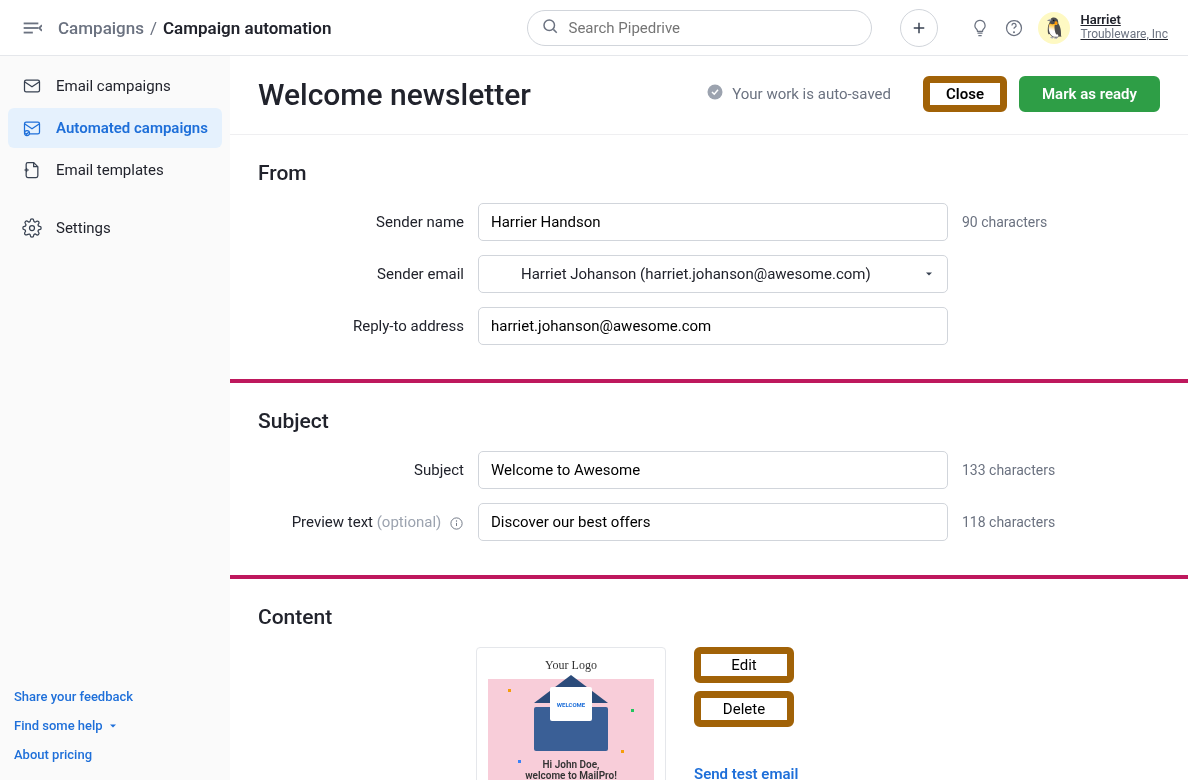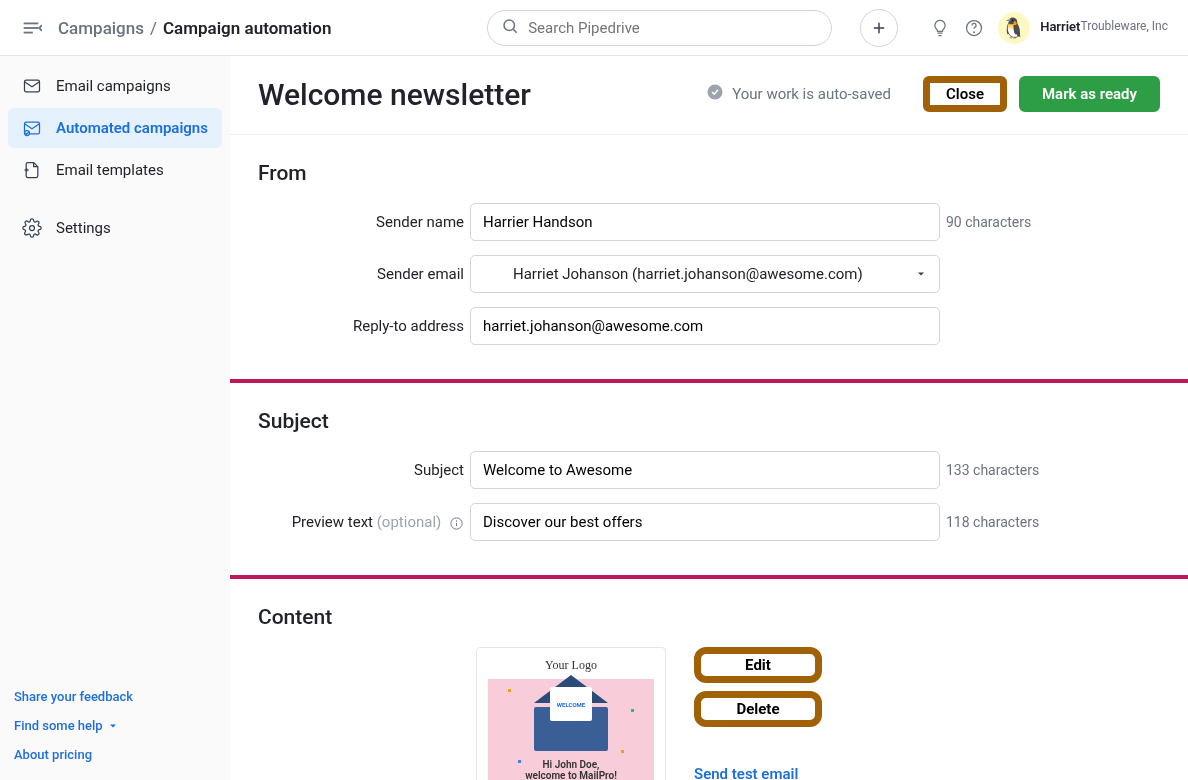--- a/index.html
+++ b/index.html
@@ -14,21 +14,21 @@
 .crumb-current { font-weight: 600; color: #21232c; }
 .spacer { flex: 1; }
 .search-wrap { position: relative; width: 345px; }
 .search-input { width: 100%; height: 36px; border: 1px solid #d1d5db; border-radius: 18px; padding: 0 16px 0 40px; font-size: 15px; color: #6b7280; background: #fff; outline: none; }
 .search-icon { position: absolute; left: 14px; top: 50%; transform: translateY(-50%); color: #6b7280; }
 .icon-btn { width: 38px; height: 38px; border-radius: 50%; border: 1px solid #d1d5db; background: #fff; display: inline-flex; align-items: center; justify-content: center; cursor: pointer; color: #374151; }
 .header-icons { display: flex; align-items: center; gap: 14px; margin-left: 16px; }
 .ghost-icon { color: #6b7280; cursor: pointer; display: inline-flex; }
 .user { display: flex; align-items: center; gap: 10px; }
 .avatar { width: 32px; height: 32px; border-radius: 50%; background: #fef9c3; display: inline-flex; align-items: center; justify-content: center; font-size: 20px; }
-.user-text { display: flex; flex-direction: row; line-height: 1.15; }
+.user-text { display: flex; flex-direction: column; line-height: 1.15; text-decoration: underline; }
 .user-name { font-size: 13px; font-weight: 600; }
 .user-org { font-size: 12px; color: #6b7280; }
 
 
 .layout { display: flex; height: calc(780px - 56px); }
 .sidebar { width: 230px; background: #fafafa; display: flex; flex-direction: column; }
 .nav-list { padding: 8px 4px; }
 .nav-item { display: flex; align-items: center; gap: 14px; padding: 10px 14px; border-radius: 6px; margin: 2px 4px; font-size: 15px; color: #21232c; cursor: pointer; }
 .nav-item.active { background: #e5f1fd; color: #1e6fd9; font-weight: 600; }
 .nav-item.active svg { stroke: #1e6fd9; }
@@ -42,42 +42,42 @@
 .page-header { display: flex; align-items: center; padding: 20px 28px 22px; border-bottom: 1px solid #efeff1; }
 .page-title { font-size: 30px; font-weight: 500; color: #21232c; flex: 1; }
 .autosave { display: flex; align-items: center; gap: 8px; color: #6b7280; font-size: 15px; margin-right: 32px; }
 .check-circle { color: #9ca3af; }
 .btn { height: 36px; padding: 0 16px; border-radius: 6px; border: 7px solid #a16207; background: #fff; font-size: 15px; font-weight: 600; cursor: pointer; display: inline-flex; align-items: center; }
 .btn-primary { background: #2e9e46; color: #fff; border-color: #2e9e46; margin-left: 12px; }
 
 .section { padding: 26px 28px 20px; border-bottom: 4px solid #be185d; }
 .section:last-child { border-bottom: none; }
 .section-title { font-size: 21px; font-weight: 500; margin-bottom: 18px; }
-.form-row { display: grid; grid-template-columns: 206px 470px 1fr; align-items: center; gap: 6px; margin-bottom: 14px; }
+.form-row { display: grid; grid-template-columns: 206px 470px 1fr; align-items: center; gap: 14px; margin-bottom: 14px; }
 .form-label { text-align: right; font-size: 15px; color: #21232c; }
 .form-label .opt { color: #9ca3af; }
 .info-icon { display: inline-flex; vertical-align: middle; margin-left: 4px; color: #6b7280; }
 .form-input, .form-select { width: 100%; height: 38px; border: 1px solid #d1d5db; border-radius: 5px; padding: 0 12px; font-size: 15px; background: #fff; outline: none; }
 .form-select { position: relative; display: flex; align-items: center; justify-content: space-between; cursor: pointer; padding-left: 42px; }
 .helper-text { font-size: 14px; color: #6b7280; }
 
 .content-row { display: flex; gap: 28px; padding-left: 218px; align-items: flex-start; }
 .template-preview { width: 190px; height: auto; border: 1px solid #e5e7eb; border-radius: 4px; background: #fff; padding: 10px 0 8px; display: flex; flex-direction: column; align-items: center; gap: 0; text-align: center; }
 .preview-logo { font-family: cursive; font-size: 12px; color: #333; padding-bottom: 6px; }
 .preview-envelope-wrap { background: #f8cdd9; width: 166px; padding: 16px 0 10px; display: flex; flex-direction: column; align-items: center; position: relative; }
 .preview-envelope { position: relative; width: 74px; height: 56px; }
 .env-flap { width: 0; height: 0; border-left: 37px solid transparent; border-right: 37px solid transparent; border-bottom: 28px solid #2b4b7a; position: absolute; top: -20px; left: 0; }
 .env-body { position: absolute; bottom: 0; width: 74px; height: 44px; background: #3a5f96; border-radius: 2px; }
 .env-letter { position: absolute; top: -8px; left: 16px; width: 42px; height: 34px; background: #fff; border-radius: 2px; display: flex; align-items: center; justify-content: center; font-size: 6px; color: #1e6fd9; font-weight: 700; }
 .confetti { position: absolute; width: 3px; height: 3px; background: #f59e0b; }
 .preview-text1 { font-size: 10px; color: #333; margin-top: 8px; font-weight: 600; }
 .preview-text2 { font-size: 10px; color: #333; font-weight: 600; }
 .preview-text3 { font-size: 7px; color: #666; margin-top: 4px; }
 .content-actions { display: flex; flex-direction: column; gap: 8px; }
-.content-actions .btn { width: 128px; justify-content: center; font-weight: 700; border-radius: 12px; }
+.content-actions .btn { width: 100px; justify-content: center; font-weight: 400; }
 .link-text { color: #1e6fd9; font-size: 15px; font-weight: 600; cursor: pointer; margin-top: 30px; }
 </style>
 </head>
 <body>
 
 <div class="header">
   <span class="hamburger">
     <svg width="22" height="22" viewBox="0 0 24 24" fill="none" stroke="currentColor" stroke-width="2">
         <line x1="4" y1="7" x2="20" y2="7"></line>
         <line x1="4" y1="12" x2="20" y2="12"></line>

